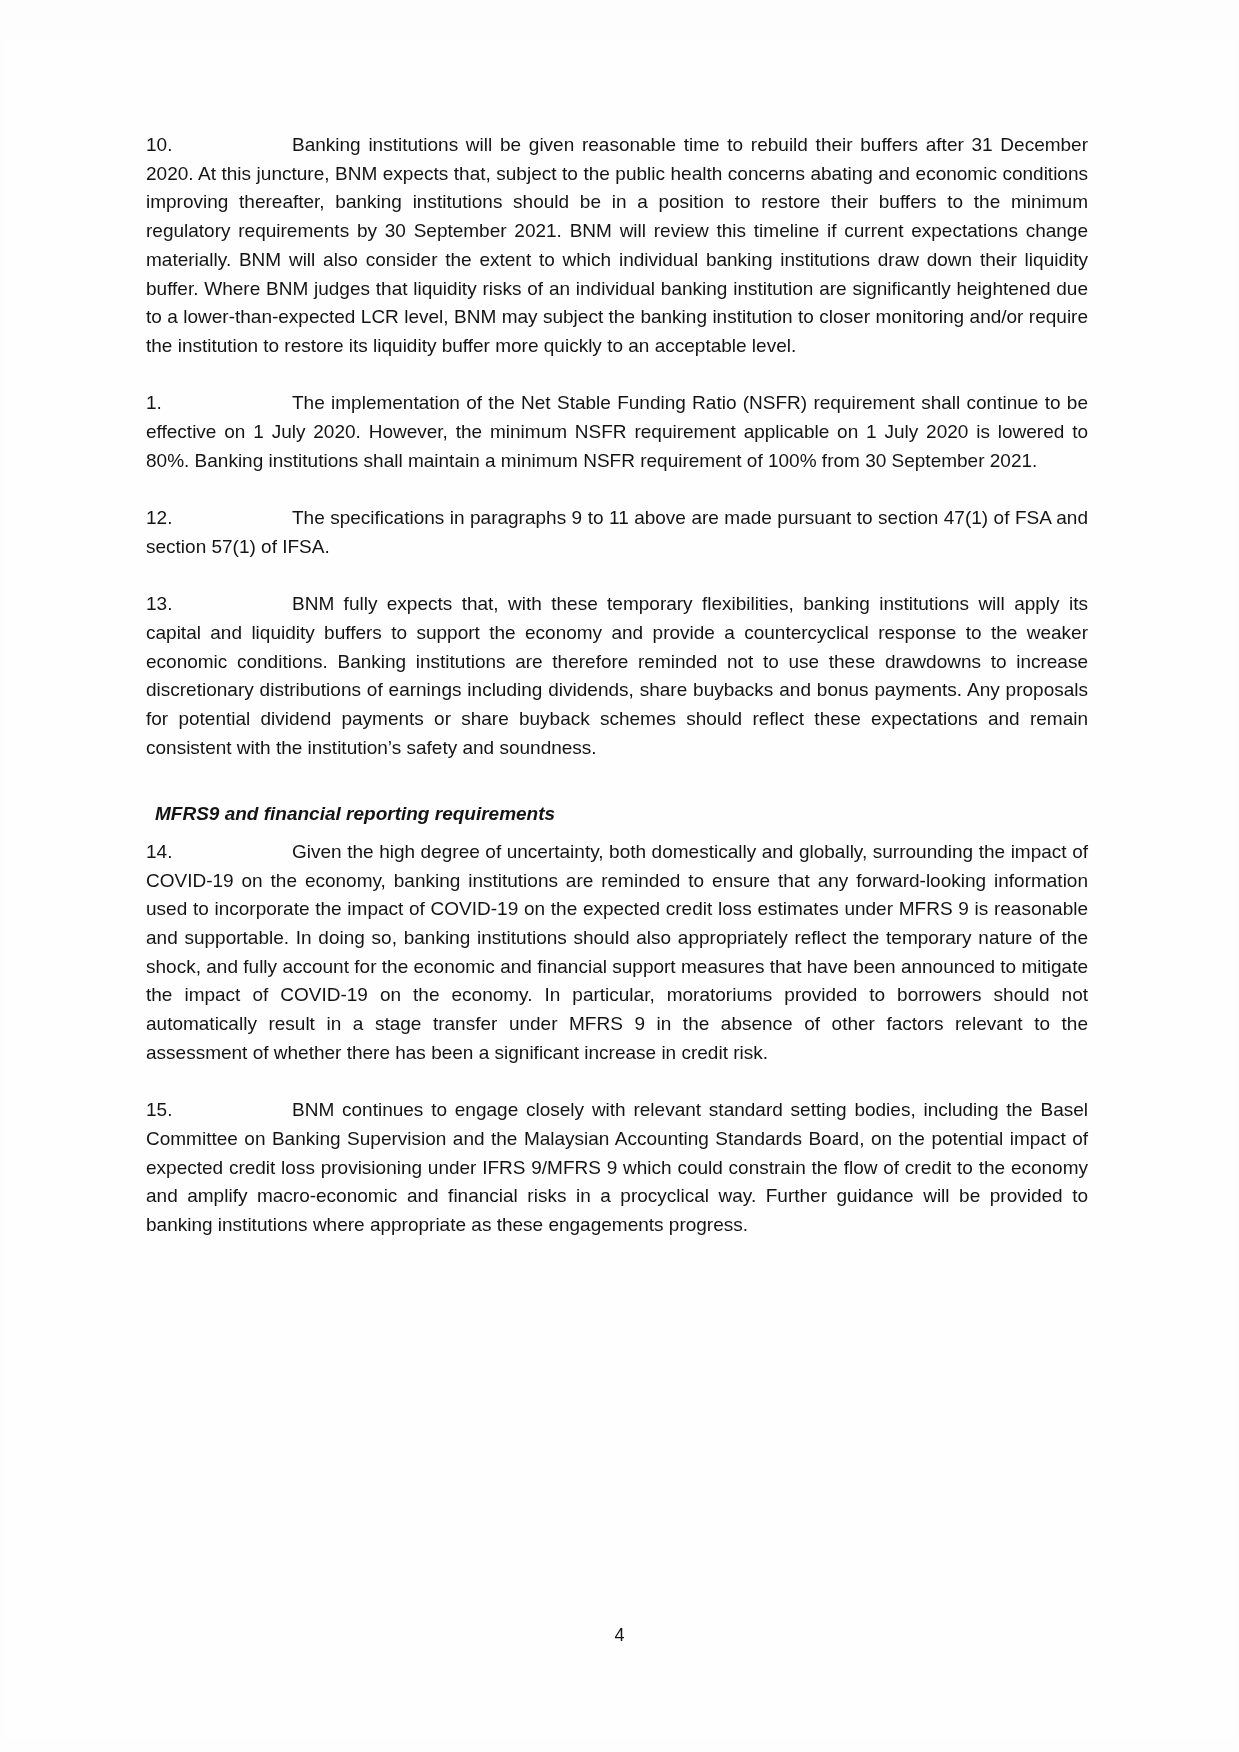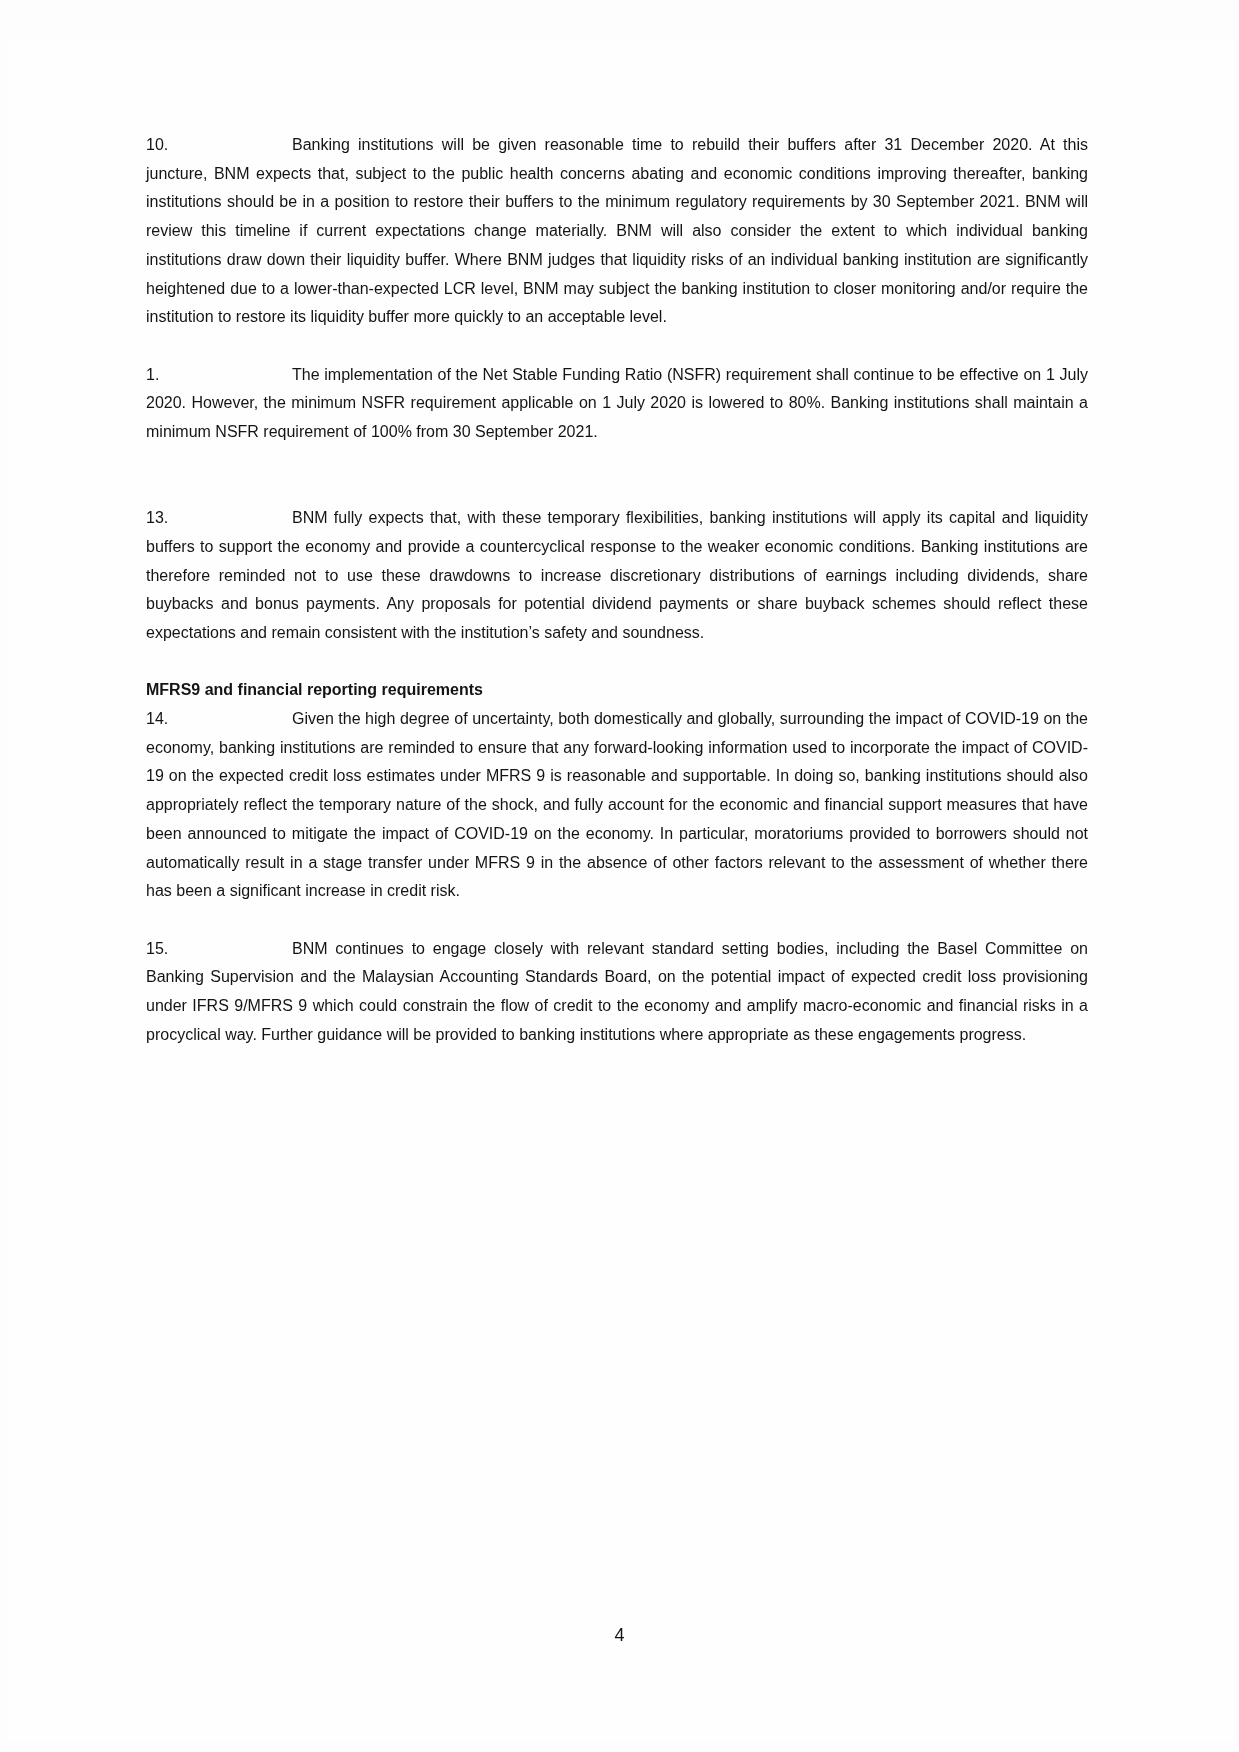--- a/index.html
+++ b/index.html
@@ -7,51 +7,52 @@
     width: 1239px; height: 1752px; background: #fdfdfd;
     position: relative; overflow: hidden;
     font-family: "Liberation Sans", sans-serif; color: #141414;
   }
   .page-edge {
     position: absolute; left: 6px; top: 40px; width: 1228px; height: 1700px;
     background: #fefefe;
   }
   .content {
     position: absolute; left: 146px; top: 131px; width: 942px;
-    font-size: 16px; line-height: 28.7px;
+    font-size: 19px; line-height: 28.7px;
   }
   .para {
     text-align: justify; margin: 0;
   }
   .para .num {
     display: inline-block; width: 146px;
   }
   .gap { height: 28.7px; }
   .heading {
-    font-weight: bold; margin: 0;
+    font-weight: bold; font-style: italic; margin: 9px;
     line-height: 28.7px;
   }
   .page-number {
     position: absolute; left: 0; width: 1239px; top: 1625px;
     text-align: center; font-size: 18px;
   }
 </style>
 </head>
 <body>
 
 <div class="page-edge"></div>
 
 <div class="content">
 
   <p class="para"><span class="num">10.</span><span>Banking institutions will be given reasonable time to rebuild their buffers after 31 December 2020. At this juncture, BNM expects that, subject to the public health concerns abating and economic conditions improving thereafter, banking institutions should be in a position to restore their buffers to the minimum regulatory requirements by 30 September 2021. BNM will review this timeline if current expectations change materially. BNM will also consider the extent to which individual banking institutions draw down their liquidity buffer. Where BNM judges that liquidity risks of an individual banking institution are significantly heightened due to a lower-than-expected LCR level, BNM may subject the banking institution to closer monitoring and/or require the institution to restore its liquidity buffer more quickly to an acceptable level.</span></p>
   <div class="gap"></div>
 
   <p class="para"><span class="num">1.</span><span>The implementation of the Net Stable Funding Ratio (NSFR) requirement shall continue to be effective on 1 July 2020.  However, the minimum NSFR requirement applicable on 1 July 2020 is lowered to 80%.  Banking institutions shall maintain a minimum NSFR requirement of 100% from 30 September 2021.</span></p>
   <div class="gap"></div>
 
+  <p class="para"><span class="num">12.</span><span>The specifications in paragraphs 9 to 11 above are made pursuant to section 47(1) of FSA and section 57(1) of IFSA.</span></p>
   <div class="gap"></div>
 
   <p class="para"><span class="num">13.</span><span>BNM fully expects that, with these temporary flexibilities, banking institutions will apply its capital and liquidity buffers to support the economy and provide a countercyclical response to the weaker economic conditions. Banking institutions are therefore reminded not to use these drawdowns to increase discretionary distributions of earnings including dividends, share buybacks and bonus payments. Any proposals for potential dividend payments or share buyback schemes should reflect these expectations and remain consistent with the institution’s safety and soundness.</span></p>
   <div class="gap"></div>
 
   <p class="heading">MFRS9 and financial reporting requirements</p>
 
   <p class="para"><span class="num">14.</span><span>Given the high degree of uncertainty, both domestically and globally, surrounding the impact of COVID-19 on the economy, banking institutions are reminded to ensure that any forward-looking information used to incorporate the impact of COVID-19 on the expected credit loss estimates under MFRS 9 is reasonable and supportable. In doing so, banking institutions should also appropriately reflect the temporary nature of the shock, and fully account for the economic and financial support measures that have been announced to mitigate the impact of COVID-19 on the economy. In particular, moratoriums provided to borrowers should not automatically result in a stage transfer under MFRS 9 in the absence of other factors relevant to the assessment of whether there has been a significant increase in credit risk.</span></p>
   <div class="gap"></div>
 

